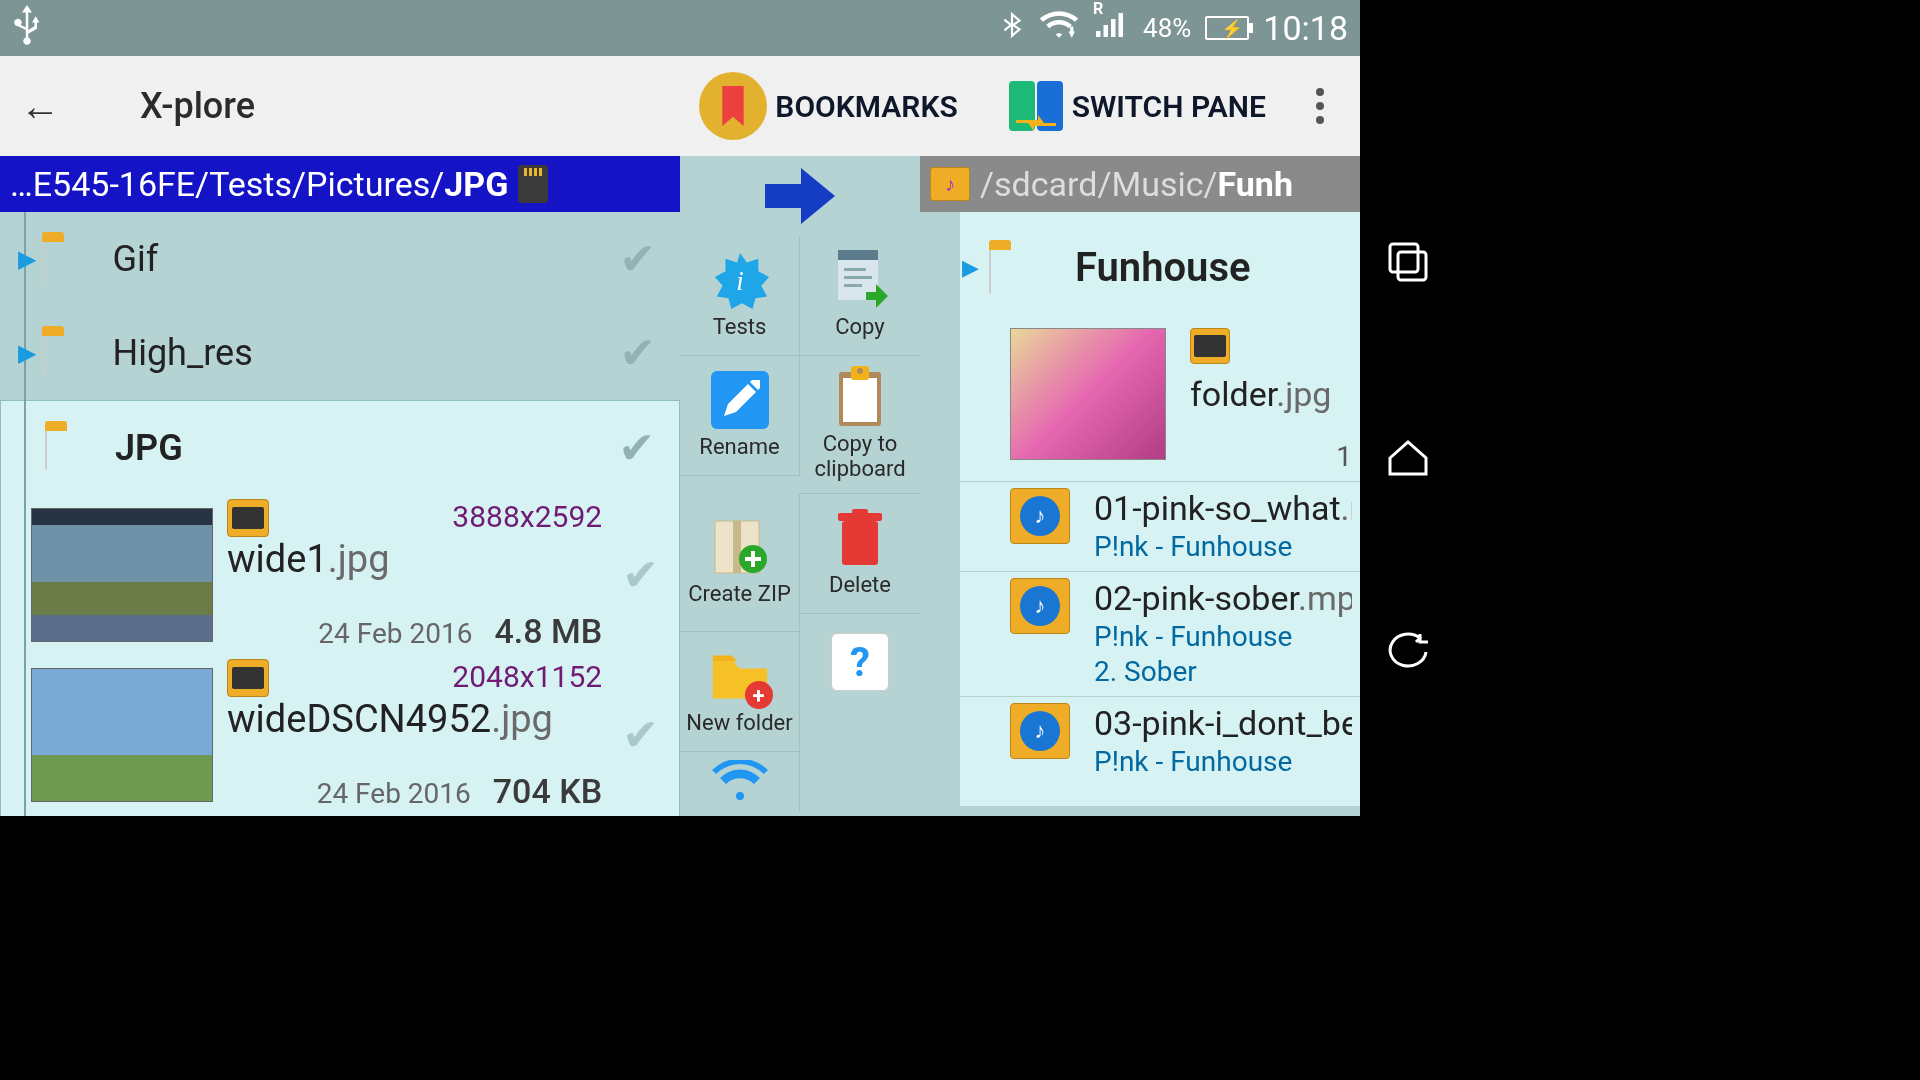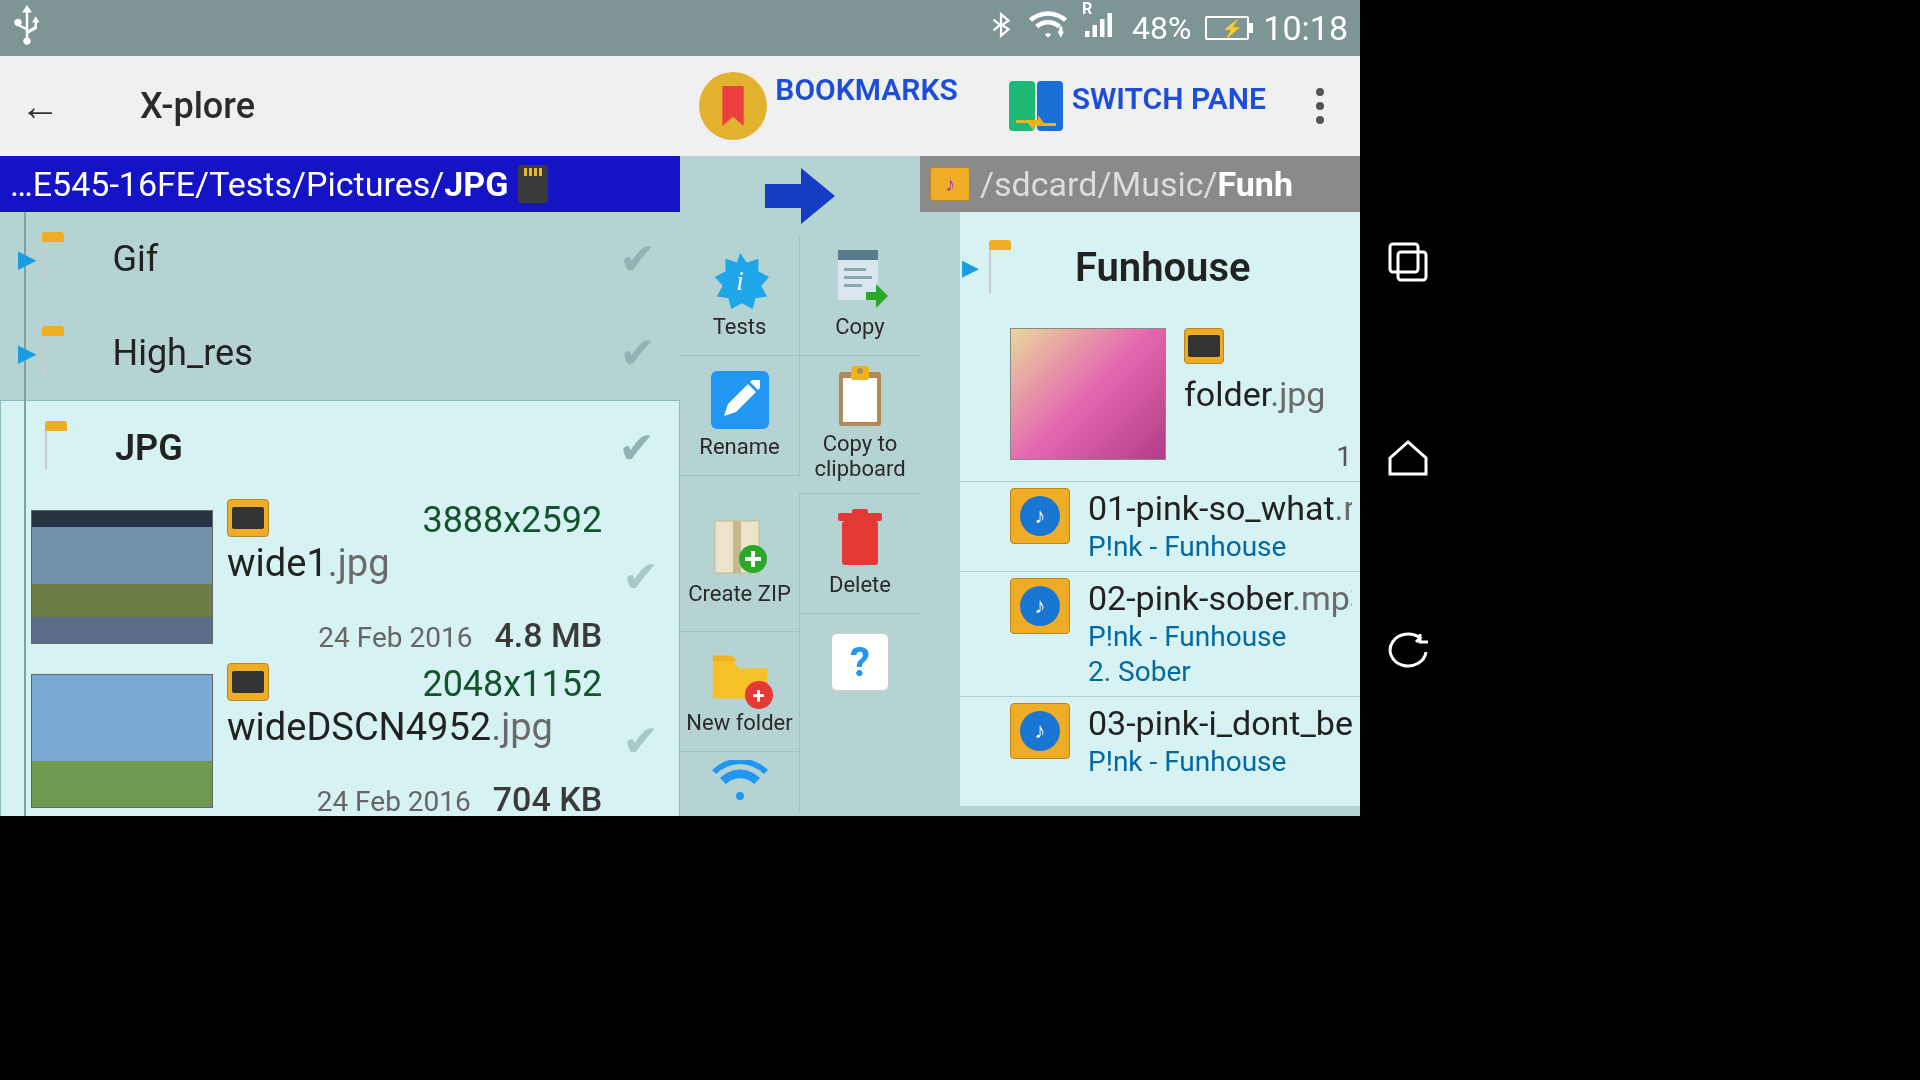--- a/index.html
+++ b/index.html
@@ -42,21 +42,21 @@
     height: 100px;
     background: #f0f0f0;
     display: flex;
     align-items: center;
     padding: 0 20px;
     gap: 20px;
   }
   .app-bar .back { font-size: 40px; color: #333; }
   .app-title { font-size: 36px; color: #2b2b2b; font-weight: 500; margin-left: 60px;}
   .app-bar .spacer { flex: 1; }
-  .bm-btn { display: flex; gap: 8px; font-size: 30px; font-weight: 600; color: #1d4ed8; }
+  .bm-btn { display: flex; align-items: center; gap: 8px; font-size: 30px; font-weight: 600; color: #0f172a; }
   .circle { width: 68px; height: 68px; border-radius: 50%; background: #e2b12d; display:flex; align-items:center; justify-content:center; }
   .switch-icon { display:flex; }
   .switch-icon .phone { width: 26px; height: 50px; border-radius:4px; margin: 0 1px; }
   .kebab { display:flex; flex-direction:column; gap:6px; padding: 0 16px 0 30px; }
   .kebab span { width:8px; height:8px; border-radius:50%; background:#555; }
   
   .main { display:flex; height: calc(100% - 156px); }
   .pane-left { width: 680px; background:#b6d3d3; display:flex; flex-direction:column; position:relative; }
   .center-col { width: 240px; background:#b6d3d3; }
   .pane-right { width: 440px; background:#b6d3d3; display:flex; flex-direction:column; }
@@ -83,40 +83,40 @@
   .file-row { display:flex; padding: 4px 20px 4px 30px; align-items:center; gap:14px; position:relative;}
   .thumb { width:182px; height:134px; background:#555; border:1px solid #666; flex-shrink:0;}
   .thumb.t1{ background:linear-gradient(180deg,#283444 0%,#283444 12%,#6f92a9 12%,#6f92a9 55%,#6b7c47 55%,#6b7c47 80%,#5a6e89 80%);}
   .thumb.t2{ background:linear-gradient(180deg,#7aa9d6 0%,#7aa9d6 65%,#6f9950 65%);}
   .file-main{ flex:1; display:flex; flex-direction:column; }
   .file-top{ display:flex; align-items:flex-start; }
   .img-badge { width:42px;height:38px;background:#efac26;border-radius:4px; border:1px solid #bb851d; display:flex;align-items:center;justify-content:center;margin-right:10px; position:relative;}
   .img-badge:after{content:"";position:absolute;width:32px;height:22px;background:#333;border-radius:2px;}
   .file-name{ font-size:38px; color:#222; }
   .file-name .ext{ color:#6a6a6a; }
-  .dims{ margin-left:auto; font-size:36px; color:#14532d; }
+  .dims{ margin-left:auto; font-size:30px; color:#701a75; }
   .file-bot{ display:flex; align-items:baseline; margin-top:30px;}
   .file-date{ margin-left:auto; font-size:28px; color:#666; margin-right:22px;}
   .file-size{ font-size:34px; color:#3a3a3a; font-weight:500;}
   .file-check{ color:#a9c9c9; font-size:44px; align-self:center; margin-left:6px;}
   
   .arrow-big{ height:80px; display:flex; align-items:center; justify-content:center; }
   .arrow-big svg{ fill:#153dc4; }
   .action-grid{ display:grid; grid-template-columns:1fr 1fr; }
   .action{ display:flex; flex-direction:column; align-items:center; justify-content:center; height:120px; border-bottom:1px solid #a0c1c1;}
   .action:nth-child(odd){ border-right:1px solid #a0c1c1;}
   .action .lbl{ font-size:22px; color:#2a2a2a; margin-top:6px; text-align:center; line-height:1.1;}
   .aicon{ width:58px; height:58px; display:flex; align-items:center; justify-content:center; border-radius:6px;}
   
   .r-path-ic{ width:40px;height:34px;background:#f3f3f3;border-radius:3px;margin-right:10px;display:flex;align-items:center;justify-content:center;border:1px solid #bbb;}
   .right-tree{ padding-left:40px;}
   .r-folder-row{ display:flex; align-items:center; height:110px; font-size:40px; color:#222; position:relative;}
   .r-folder-row .tri{ color:#1a9de0; font-size:22px; margin-right:10px; margin-left:-28px;}
   .r-sel{ background:#d6f2f2; margin-left:0; padding: 0 0 20px 0;}
-  .r-item{ display:flex; align-items:flex-start; padding:6px 8px 8px 50px; gap:18px; }
+  .r-item{ display:flex; align-items:flex-start; padding:6px 8px 8px 50px; gap:24px; }
   .r-item + .r-item{ border-top:1px solid #b3d2d2;}
   .album-art{ width:156px; height:132px; background:linear-gradient(135deg,#ead89a,#e567b0,#b13d84); flex-shrink:0; border:1px solid #888;}
   .audio-ic{ width:60px;height:56px;background:#efac26;border-radius:4px;display:flex;align-items:center;justify-content:center;flex-shrink:0;position:relative;border:1px solid #bb851d;}
   .audio-ic .disc{width:40px;height:40px;background:#1976d2;border-radius:50%;display:flex;align-items:center;justify-content:center;color:#fff;font-size:22px;}
   .r-file-col{ flex:1; overflow:hidden;}
   .r-fname{ font-size:34px; color:#222; white-space:nowrap;}
   .r-fname .ext{ color:#6a6a6a;}
   .r-meta{ font-size:28px; color:#0369a1; margin-top:2px;}
   
   .navbar{ position:absolute; right:0; top:0; width:96px; height:100%; background:#000; display:flex; flex-direction:column; align-items:center; justify-content:center; gap:150px; padding-top:100px;}
@@ -142,21 +142,21 @@
       <span><svg width="40" height="32" viewBox="0 0 24 20">
             <path fill="#fff" d="M12 18l2-2a3 3 0 0 0-4 0zM6 12a9 9 0 0 1 12 0l2-2a12 12 0 0 0-16 0zM2 8a15 15 0 0 1 20 0l2-2a18 18 0 0 0-24 0z"></path>
             <path fill="#fff" d="M18 14l2 4 2-4h-1v-3h-2v3z"></path>
           </svg></span>
       <span style="position:relative;">
         <svg width="36" height="32" viewBox="0 0 24 20">
             <path fill="#fff" d="M2 18h3v-4H2zM7 18h3v-8H7zM12 18h3V6h-3zM17 18h3V2h-3z"></path>
           </svg>
         <span style="position:absolute;top:-10px;left:0;font-size:16px;font-weight:700;">R</span>
       </span>
-      <span style="font-size:32px;">48%</span>
+      <span style="font-size:26px;">48%</span>
       <span class="battery-box">
           <span class="battery-bolt">⚡</span>
         </span>
       <span style="font-size:34px;">10:18</span>
     </div>
   </div>
 
   <div class="app-bar">
     <span class="back">←</span>
     <span class="app-title">X-plore</span>

